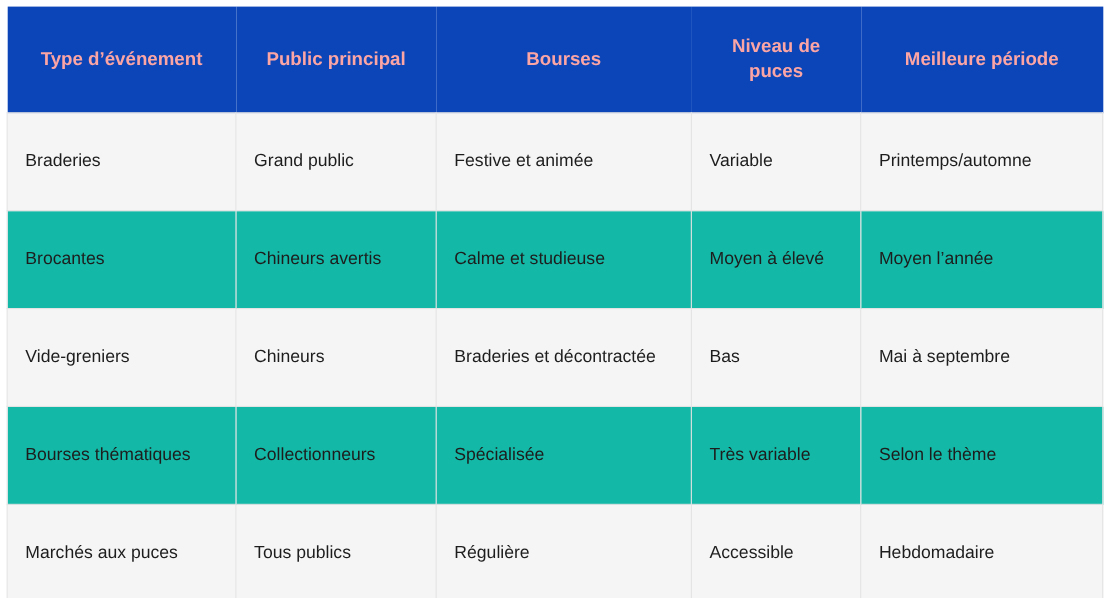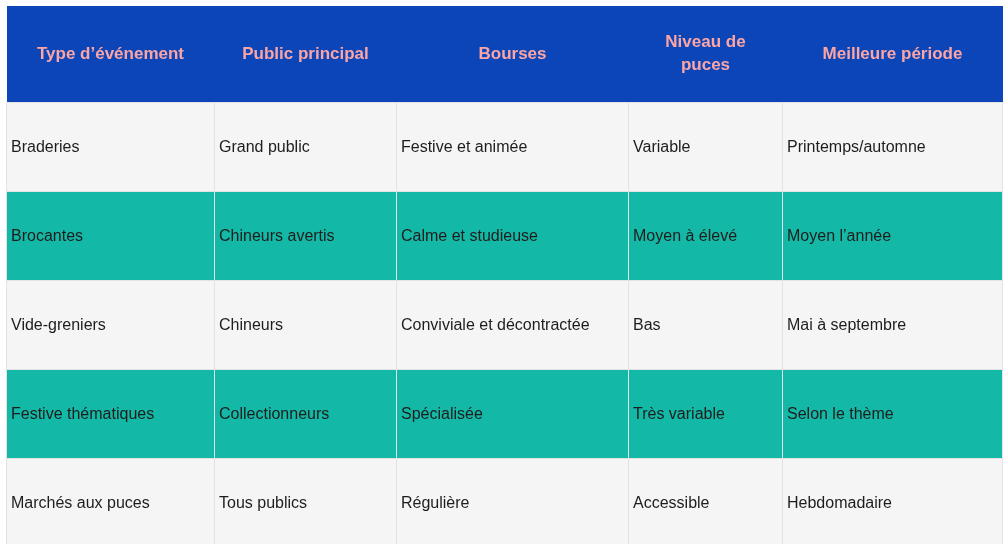--- a/index.html
+++ b/index.html
@@ -33,21 +33,21 @@
     vertical-align: middle;
     padding: 16px 10px;
     line-height: 1.35;
     border: none;
     height: 64px;
   }
   table.comparison-table td {
     font-size: 16px;
     color: #1d1d1d;
     vertical-align: middle;
-    padding: 16px 4px;
+    padding: 16px 16px;
     line-height: 1.5;
     border: 1px solid #e3e3e3;
     height: 56px;
   }
   table.comparison-table tbody tr.row-even td {
     background: #f5f5f5;
   }
   table.comparison-table tbody tr.row-odd td {
     background: #14b8a6;
   }
@@ -90,26 +90,26 @@
       <tr class="row-odd">
         <td>Brocantes</td>
         <td>Chineurs avertis</td>
         <td>Calme et studieuse</td>
         <td>Moyen à élevé</td>
         <td>Moyen l’année</td>
       </tr>
       <tr class="row-even">
         <td>Vide-greniers</td>
         <td>Chineurs</td>
-        <td>Conviviale et décontractée</td>
+        <td>Braderies et décontractée</td>
         <td>Bas</td>
         <td>Mai à septembre</td>
       </tr>
       <tr class="row-odd">
-        <td>Festive thématiques</td>
+        <td>Bourses thématiques</td>
         <td>Collectionneurs</td>
         <td>Spécialisée</td>
         <td>Très variable</td>
         <td>Selon le thème</td>
       </tr>
       <tr class="row-even">
         <td>Marchés aux puces</td>
         <td>Tous publics</td>
         <td>Régulière</td>
         <td>Accessible</td>

